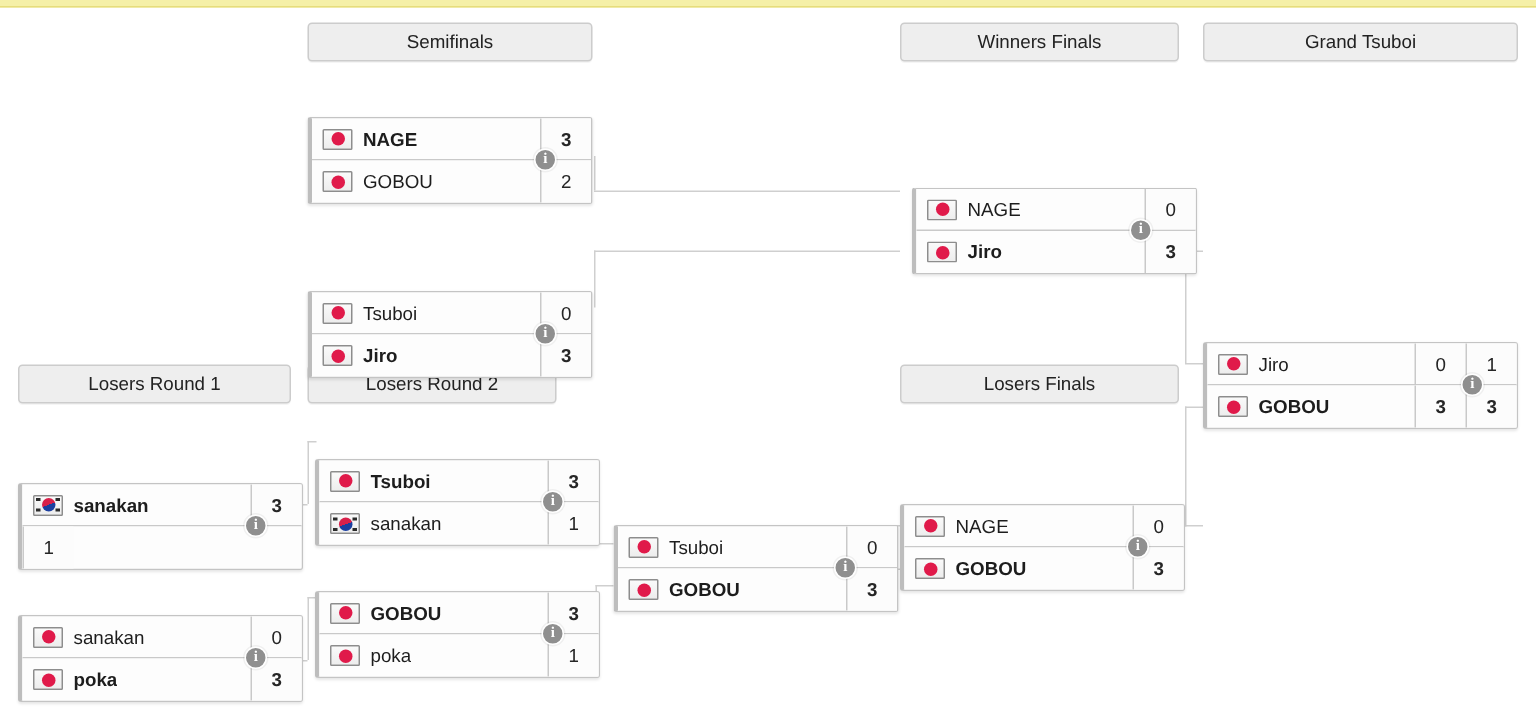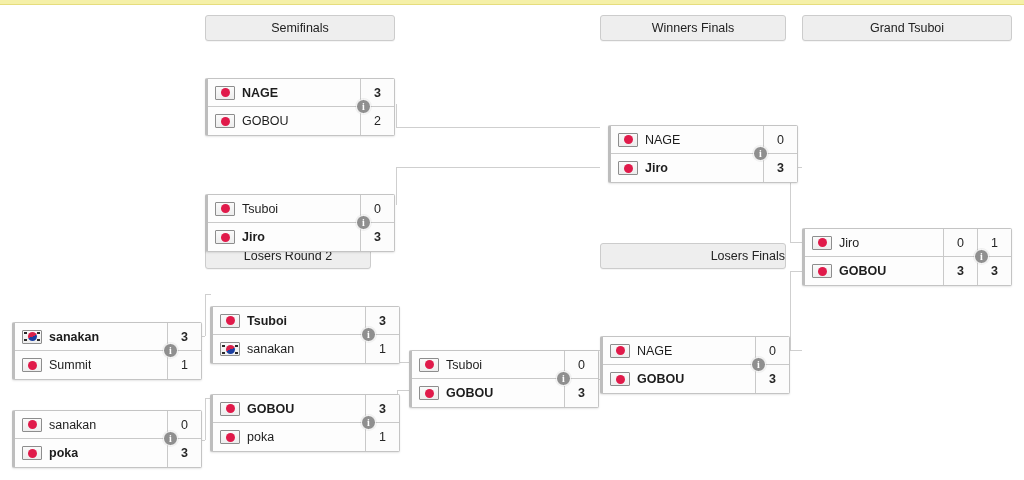--- a/index.html
+++ b/index.html
@@ -123,24 +123,27 @@
   <div class="round-header" style="left:600px;top:15px;width:186px;">
     <span>Winners Finals</span>
   </div>
   <div class="round-header" style="left:205px;top:15px;width:190px;">
     <span>Semifinals</span>
   </div>
   <div class="round-header" style="left:802px;top:15px;width:210px;">
     <span>Grand Tsuboi</span>
   </div>
 
+  <div class="round-header" style="left:12px;top:243px;width:182px;">
+    <span>Losers Round 1</span>
+  </div>
   <div class="round-header" style="left:205px;top:243px;width:166px;">
     <span>Losers Round 2</span>
   </div>
-  <div class="round-header" style="left:600px;top:243px;width:186px;justify-content:flex-end;">
+  <div class="round-header" style="left:600px;top:243px;width:186px;">
     <span>Losers Finals</span>
   </div>
 
   <div class="conn-v" style="left:396px;top:104px;height:23px;"></div>
   <div class="conn-h" style="left:396px;top:127px;width:204px;"></div>
 
   <div class="conn-v" style="left:396px;top:167px;height:38px;"></div>
   <div class="conn-h" style="left:396px;top:167px;width:204px;"></div>
 
   <div class="conn-h" style="left:790px;top:167px;width:12px;"></div>
@@ -259,24 +262,20 @@
           <span class="tg a"></span>
             <span class="tg b"></span>
             <span class="tg c"></span>
             <span class="tg d"></span>
         </span>
         <span class="label">sanakan</span>
       </div>
       <div class="score">3</div>
     </div>
     <div class="row">
-      <div class="pname">
-        <span class="flag jp"></span>
-        <span class="label">Summit</span>
-      </div>
       <div class="score">1</div>
     </div>
     <div class="info-badge" style="left:148px;top:20px;">
       <span>i</span>
     </div>
   </div>
 
   <div class="match" style="left:12px;top:410px;">
     <div class="row top">
       <div class="pname">

